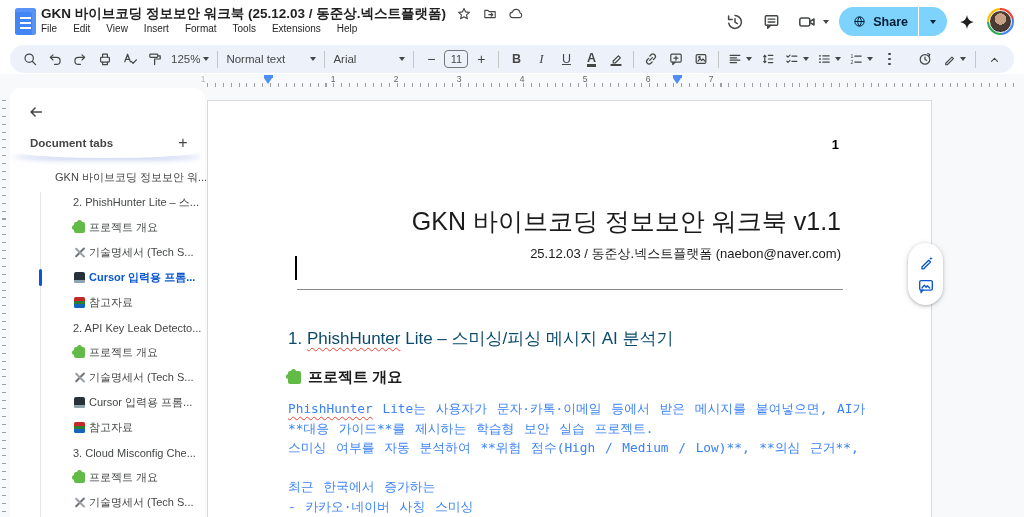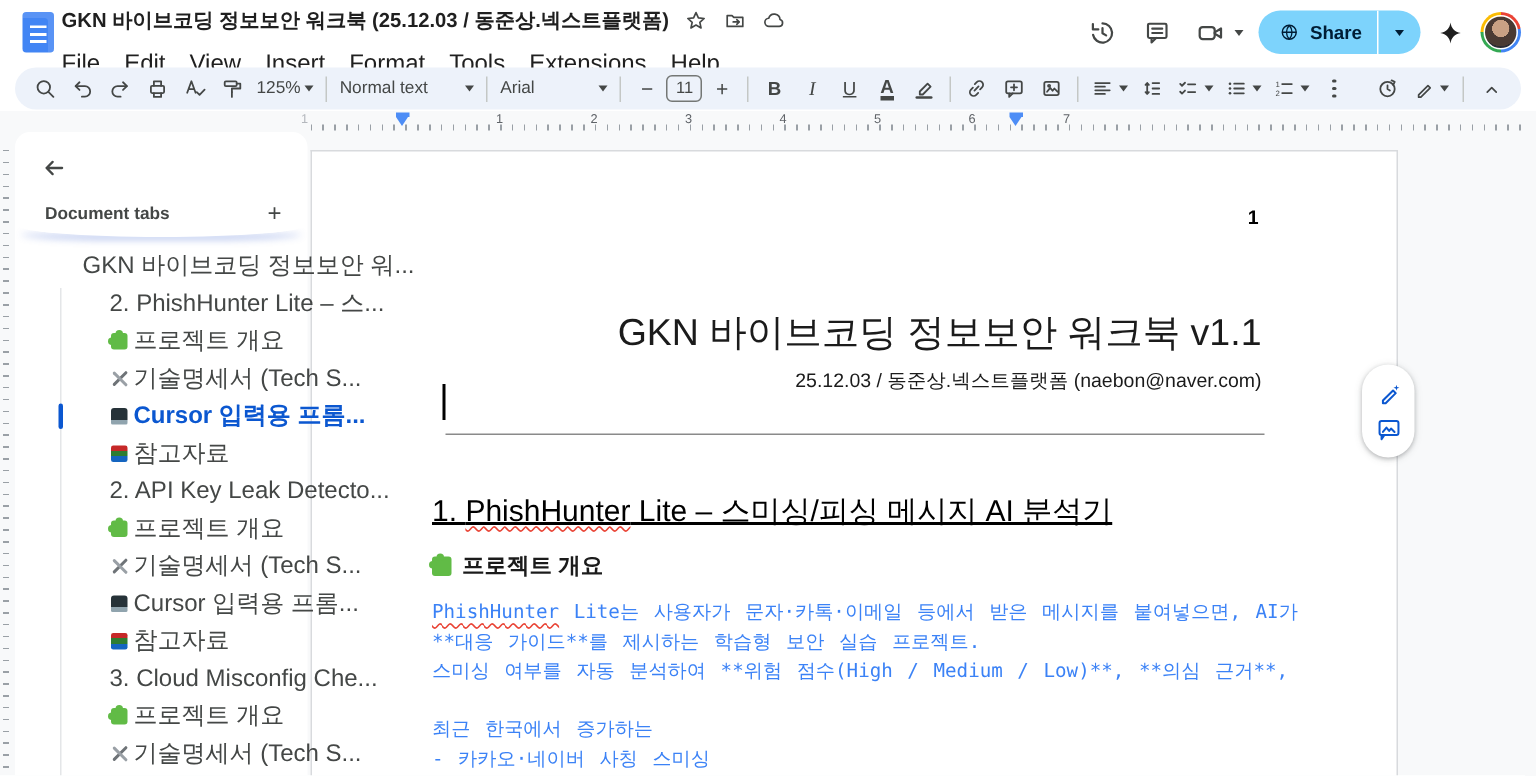--- a/index.html
+++ b/index.html
@@ -9,21 +9,21 @@
   
   .titlebar { position:absolute; left:0; top:0; width:1024px; height:44px; background:#fff; }
   .docs-icon { position:absolute; left:15px; top:8px; width:21px; height:27px; background:#4285f4; border-radius:2.5px;
                box-shadow:inset -4px 4px 0 rgba(255,255,255,.12); }
   .docs-icon::after { content:""; position:absolute; left:5px; top:9px; width:11px; height:12px;
                background:repeating-linear-gradient(#fff 0 2px, transparent 2px 5px); }
   .title-row { position:absolute; left:41px; top:5px; display:flex; align-items:center; gap:9px; }
   .doc-title { font-size:13.5px; font-weight:600; color:#1f1f1f; white-space:nowrap; }
   .tb-ico { width:17px; height:17px; display:flex; align-items:center; justify-content:center; }
   .tb-ico svg { stroke:#444746; fill:none; stroke-width:1.4; stroke-linecap:round; stroke-linejoin:round; }
-  .menu-row { position:absolute; left:41px; top:34px; display:flex; gap:16px; font-size:16px; color:#1f1f1f; }
+  .menu-row { position:absolute; left:41px; top:23px; display:flex; gap:16px; font-size:10px; color:#1f1f1f; }
   .menu-row span { cursor:default; }
   .top-actions { position:absolute; right:10px; top:7px; display:flex; align-items:center; gap:10px; }
   .act-ico { width:26px; height:26px; display:flex; align-items:center; justify-content:center; }
   .act-ico svg { stroke:#444746; fill:none; stroke-width:1.5; stroke-linecap:round; stroke-linejoin:round; }
   .cam-group { display:flex; align-items:center; gap:3px; }
   .share-pill { height:29px; background:#7dd3fc; border-radius:15px; display:flex; align-items:center; overflow:hidden; }
   .share-main { display:flex; align-items:center; gap:6px; padding:0 10px 0 13px; height:100%; }
   .share-main svg { stroke:#001d35; fill:none; stroke-width:1.3; }
   .share-label { font-size:12.5px; font-weight:600; color:#001d35; }
   .share-div { width:1px; height:29px; background:#fff; }
@@ -62,21 +62,21 @@
   .vruler { position:absolute; left:1px; top:26px; bottom:0; width:6px; }
   .vruler .minor { position:absolute; top:0; bottom:0; right:1px; width:4px;
      background:repeating-linear-gradient(to bottom, #9aa0a6 0 1px, transparent 1px 7.9px); }
 
   .page { position:absolute; left:207px; top:26px; width:725px; height:417px; background:#fff; border:1px solid #d8dadd; border-bottom:none; }
   .pagenum { position:absolute; top:36px; right:92px; font-size:13px; font-weight:600; color:#000; }
   .doc-h-title { position:absolute; top:104px; right:90px; font-size:25px; color:#1b1b1b; white-space:nowrap; }
   .doc-h-sub { position:absolute; top:144px; right:90px; font-size:13px; color:#1b1b1b; white-space:nowrap; }
   .cursor-caret { position:absolute; left:87px; top:155px; width:1.5px; height:24px; background:#000; }
   .doc-hr { position:absolute; left:89px; width:546px; top:188px; height:1px; background:#8a8a8a; }
-  .h1 { position:absolute; left:80px; top:226px; font-size:20px; color:#000000; white-space:nowrap;text-decoration:underline; }
+  .h1 { position:absolute; left:80px; top:226px; font-size:17px; color:#0c4a6e; white-space:nowrap; }
   .misspell { text-decoration:underline; text-decoration-style:wavy; text-decoration-color:#e94335; text-decoration-thickness:1px; text-underline-offset:3px; }
   .h2row { position:absolute; left:80px; top:267px; display:flex; align-items:center; gap:7px; }
   .h2txt { font-size:15px; font-weight:600; color:#1b1b1b; }
   .bodytext { position:absolute; left:80px; top:298px; font-family:"DejaVu Sans Mono", monospace; font-size:12.8px; color:#3b82f6; word-spacing:2px; }
   .bodyline { height:19.6px; line-height:19.6px; white-space:pre; }
 
   
   .mi { width:13px; height:13px; display:inline-block; position:relative; flex:none; }
   .mi-s { width:11px; height:11px; margin-right:4px; }
   .mi.puzzle { background:#61bb46; border-radius:2px; }
@@ -91,21 +91,21 @@
   
   .sidebar { position:absolute; left:10px; top:14px; width:195px; bottom:0; background:#fff; border-radius:10px 10px 0 0; }
   .back-btn { position:absolute; left:14px; top:12px; width:24px; height:24px; display:flex; align-items:center; justify-content:center; }
   .back-btn svg { stroke:#444746; fill:none; stroke-width:1.7; stroke-linecap:round; stroke-linejoin:round; }
   .sb-head { position:absolute; left:20px; right:12px; top:46px; height:18px; display:flex; align-items:center; justify-content:space-between; }
   .sb-title { font-size:11.5px; font-weight:600; color:#444746; }
   .sb-plus { font-size:16px; color:#444746; width:20px; text-align:center; line-height:16px; }
   .sb-arc { position:absolute; left:2px; right:2px; top:62px; height:8px; background:#fff; border-radius:0 0 50% 50% / 0 0 8px 8px; box-shadow:0 4px 5px -2px rgba(66,103,210,.35); }
   .sb-line { position:absolute; left:30px; top:104px; bottom:0; width:1px; background:#e4e6e8; }
   .sb-list { position:absolute; left:0; right:0; top:77px; }
-  .sb-item { position:relative; height:25px; display:flex; align-items:center; font-size:16px; color:#444746; white-space:nowrap; }
+  .sb-item { position:relative; height:25px; display:flex; align-items:center; font-size:11px; color:#444746; white-space:nowrap; }
   .sb-item.l1 { padding-left:45px; }
   .sb-item.l2 { padding-left:63px; }
   .sb-item.l3 { padding-left:64px; }
   .sb-item.active { color:#0b57d0; font-weight:600; }
   .sb-item.active::before { content:""; position:absolute; left:29px; top:4px; width:3px; height:17px; border-radius:2px; background:#0b57d0; }
 
   
   .side-tools { position:absolute; left:908px; top:169px; width:35px; height:62px; background:#fff; border-radius:18px;
                 box-shadow:0 1px 3px rgba(60,64,67,.3), 0 1px 6px rgba(60,64,67,.15);
                 display:flex; flex-direction:column; align-items:center; justify-content:center; gap:5px; }

